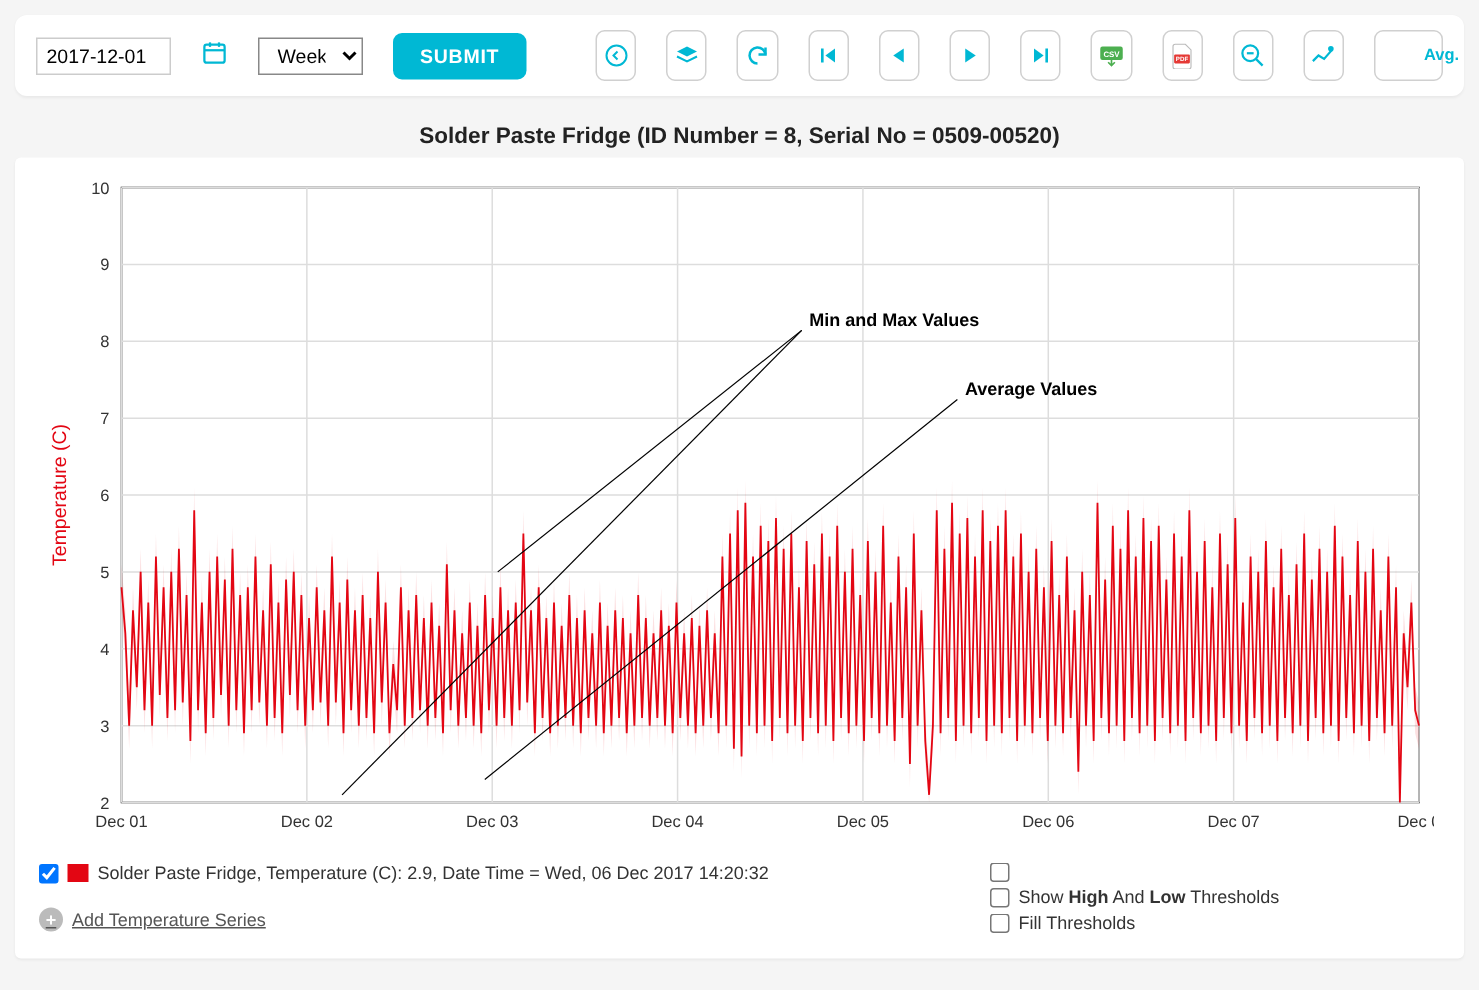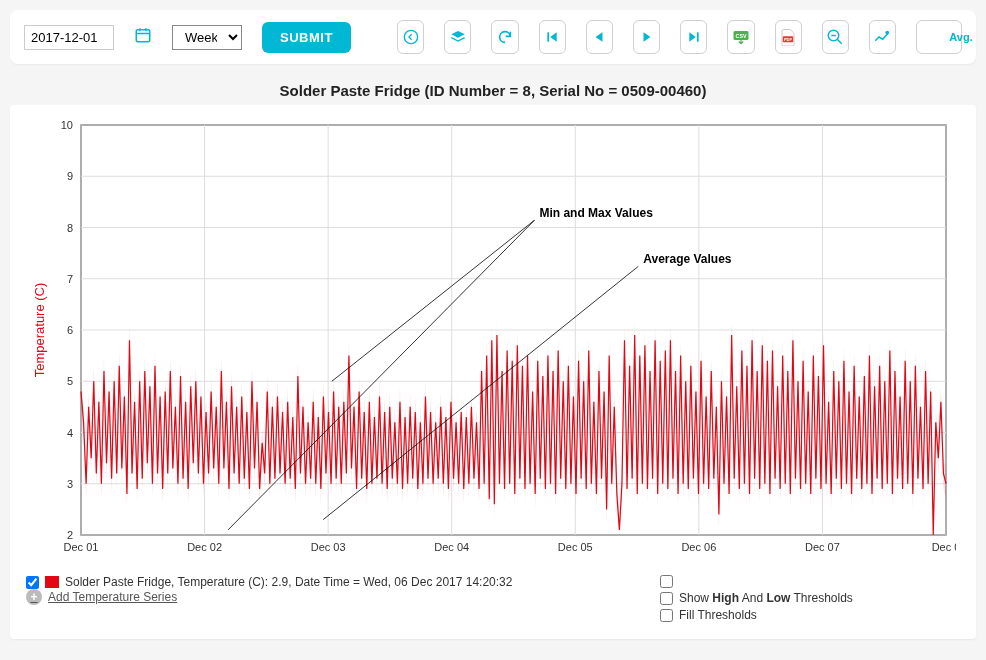--- a/index.html
+++ b/index.html
@@ -10,21 +10,21 @@
 .period-select { border: 1px solid #888; padding: 3px 8px; font-size: 13px; width: 70px; background: #fff; }
 .submit-btn { background: #00b8d4; color: #fff; border: none; border-radius: 6px; padding: 8px 18px; font-weight: bold; font-size: 13px; cursor: pointer; letter-spacing: 0.5px; }
 .icon-btn { width: 34px; height: 34px; border: 1px solid #d0d0d0; border-radius: 6px; background: #fff; display: flex; align-items: center; justify-content: center; cursor: pointer; color: #00b8d4; font-size: 16px; }
 .spacer-sm { width: 8px; }
 .avg-btn { margin-left: auto; width: 38px; height: 34px; border: 1px solid #d0d0d0; border-radius: 6px; background: #fff; display: flex; align-items: center; justify-content: center; cursor: pointer; color: #00b8d4; font-size: 11px; font-weight: bold; padding-left: 44px; }
 .chart-title { text-align: center; font-weight: bold; font-size: 15px; margin: 18px 0 6px; color: #222; }
 .chart-card { background: #fff; border-radius: 4px; padding: 10px 16px 14px; box-shadow: 0 1px 2px rgba(0,0,0,0.06); }
 .chart-svg { display: block; }
 .footer-row { display: flex; margin-top: 10px; font-size: 12px; color: #333; }
 .footer-left { flex: 1; }
-.legend-line { display: flex; align-items: center; gap: 6px; margin-bottom: 0; }
+.legend-line { display: flex; align-items: center; gap: 6px; margin-bottom: 16px; }
 .legend-chk { width: 13px; height: 13px; }
 .legend-swatch { width: 14px; height: 12px; background: #e30613; display: inline-block; }
 .add-series { display: flex; align-items: center; gap: 6px; color: #555; text-decoration: underline; cursor: pointer; font-size: 12px; }
 .plus-circ { width: 16px; height: 16px; border-radius: 50%; background: #bbb; color: #fff; display: flex; align-items: center; justify-content: center; font-size: 12px; font-weight: bold; }
 .footer-right { width: 300px; }
 .thresh-line { display: flex; align-items: center; gap: 6px; margin-bottom: 3px; font-size: 12px; }
 svg text { font-family: Arial, sans-serif; }
 </style>
 </head>
 <body>
@@ -107,21 +107,21 @@
     </div>
   <div class="icon-btn">
       <svg width="18" height="18" viewBox="0 0 24 24" fill="none" stroke="currentColor" stroke-width="2">
         <polyline points="3,17 8,12 13,15 20,7"></polyline>
         <circle cx="19" cy="6" r="2.5" fill="currentColor" stroke="none"></circle>
       </svg>
     </div>
   <div class="avg-btn">Avg.</div>
 </div>
 
-<div class="chart-title">Solder Paste Fridge (ID Number = 8, Serial No = 0509-00460)</div>
+<div class="chart-title">Solder Paste Fridge (ID Number = 8, Serial No = 0509-00520)</div>
 
 <div class="chart-card">
   <svg id="chart" class="chart-svg" width="930" height="450">
       <rect x="55" y="10" width="865" height="410" fill="none" stroke="#000" stroke-width="1"></rect>
       <line x1="55" y1="420" x2="920" y2="420" stroke="#ddd" stroke-width="1"></line>
       <text x="47" y="424" text-anchor="end" font-size="11" fill="#333">2</text>
       <line x1="55" y1="368.75" x2="920" y2="368.75" stroke="#ddd" stroke-width="1"></line>
       <text x="47" y="372.75" text-anchor="end" font-size="11" fill="#333">3</text>
       <line x1="55" y1="317.5" x2="920" y2="317.5" stroke="#ddd" stroke-width="1"></line>
       <text x="47" y="321.5" text-anchor="end" font-size="11" fill="#333">4</text>

